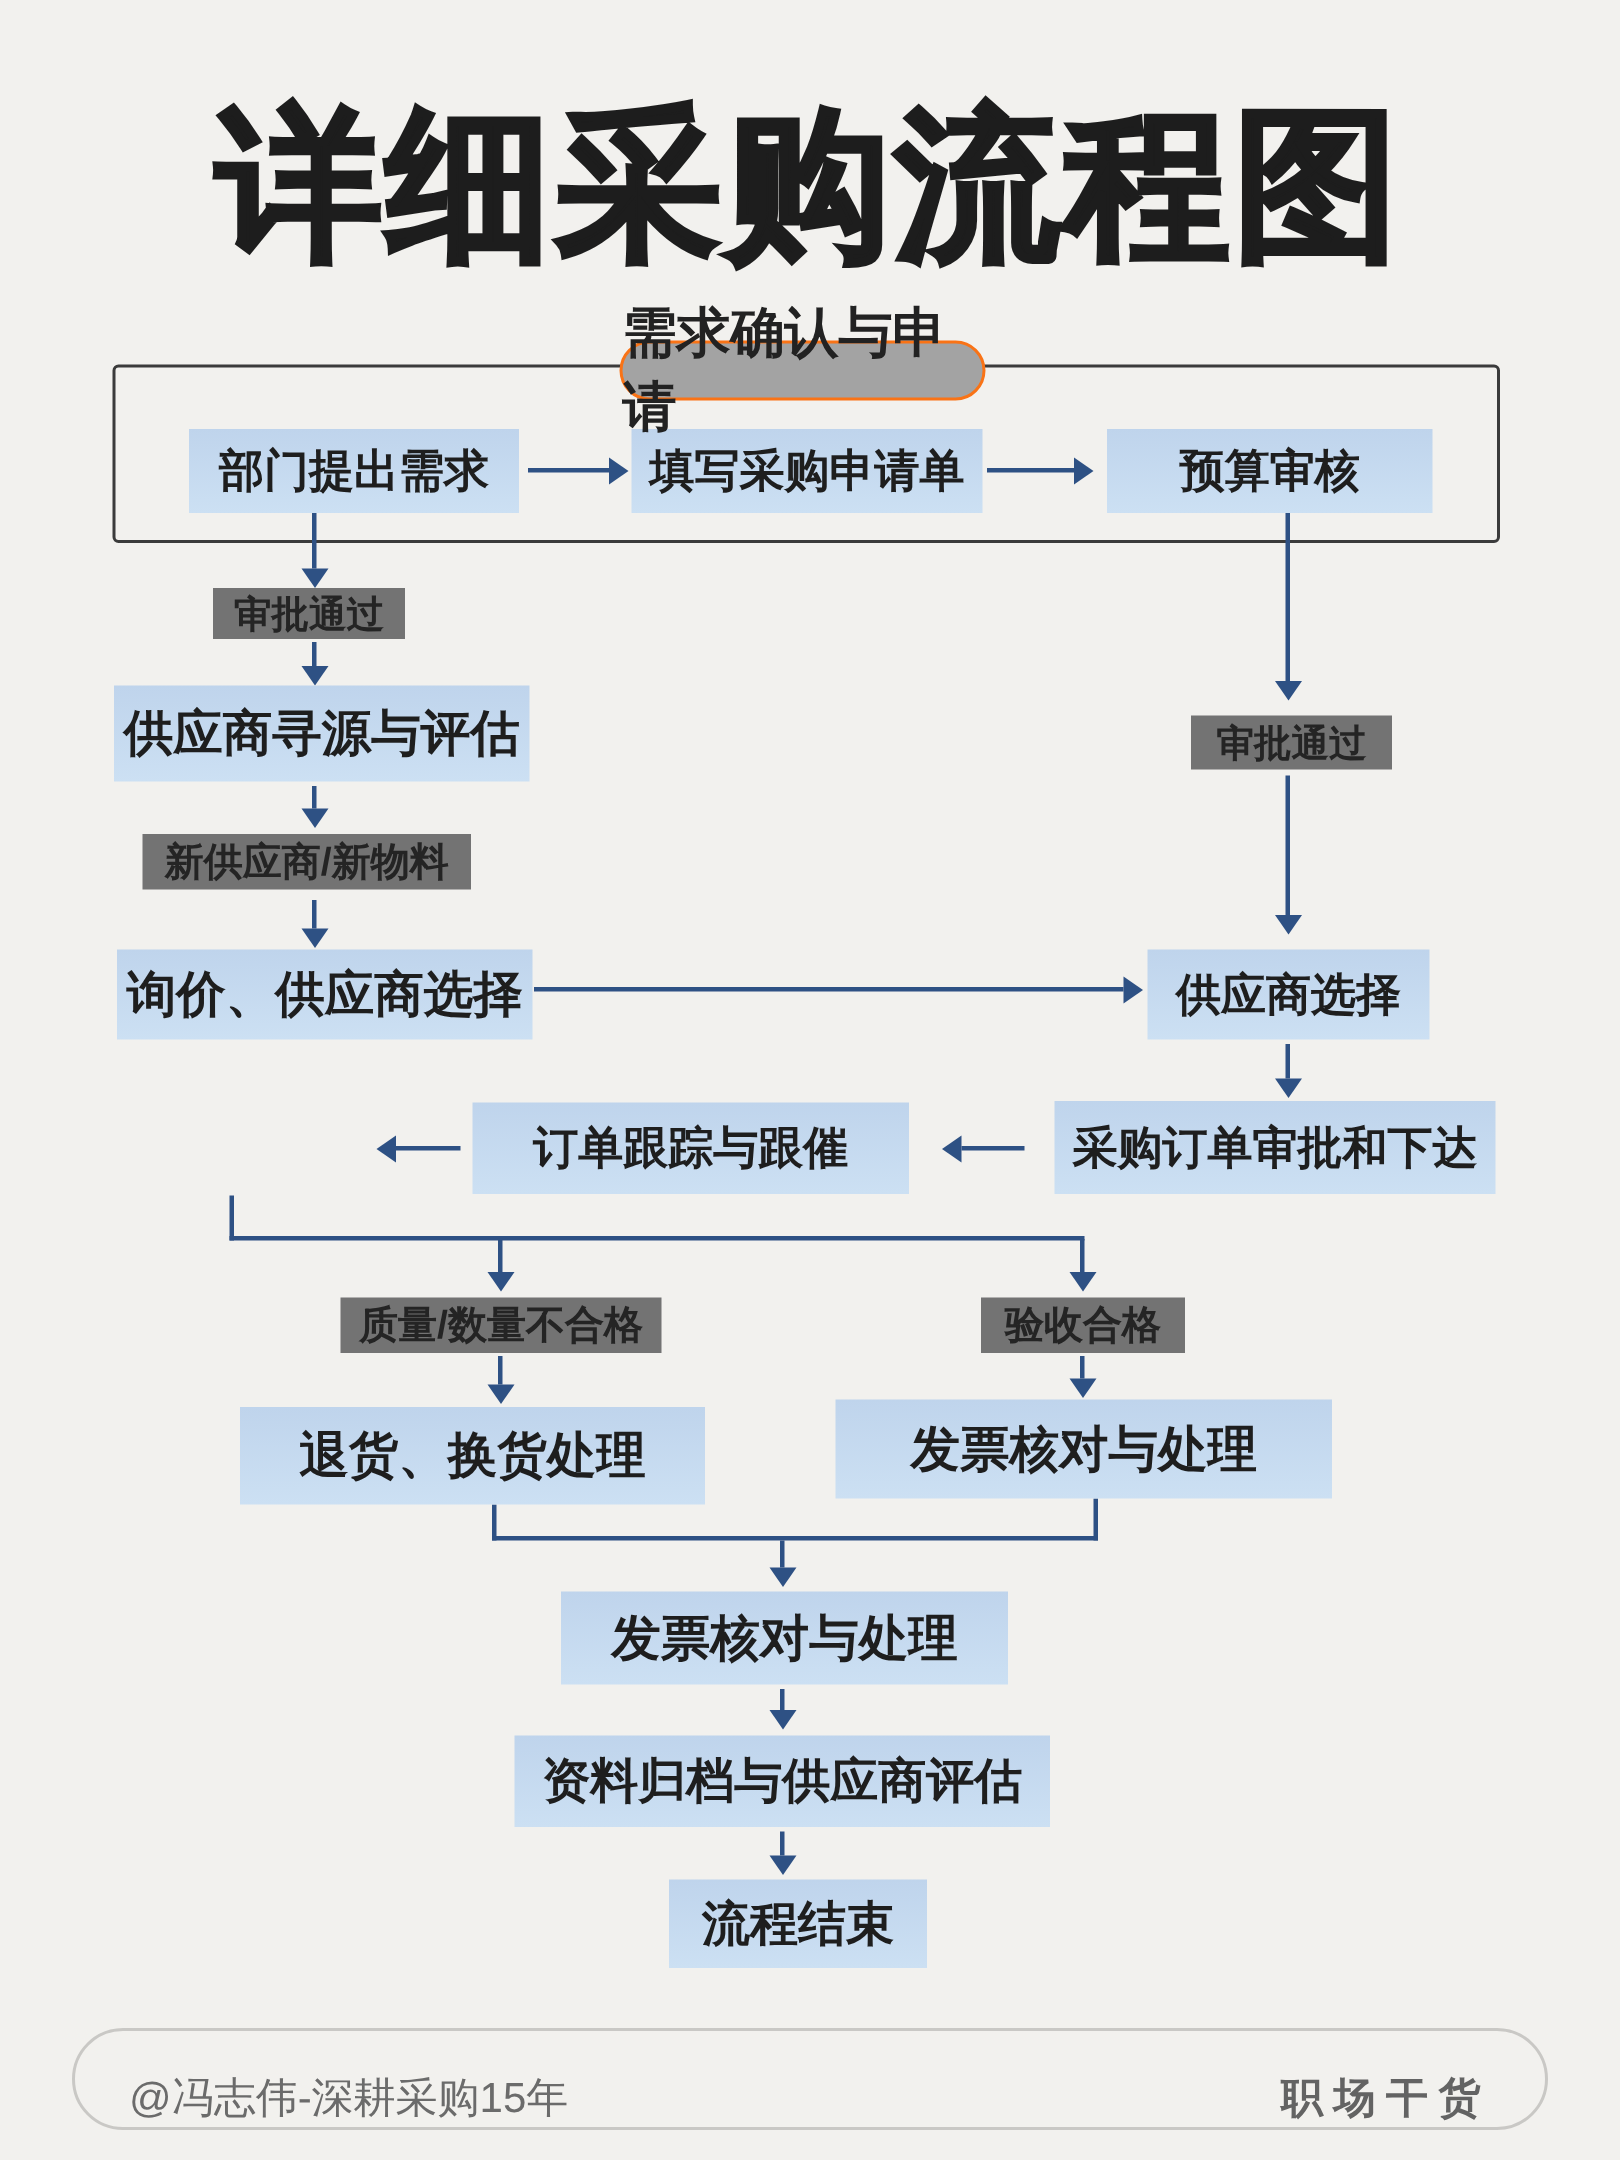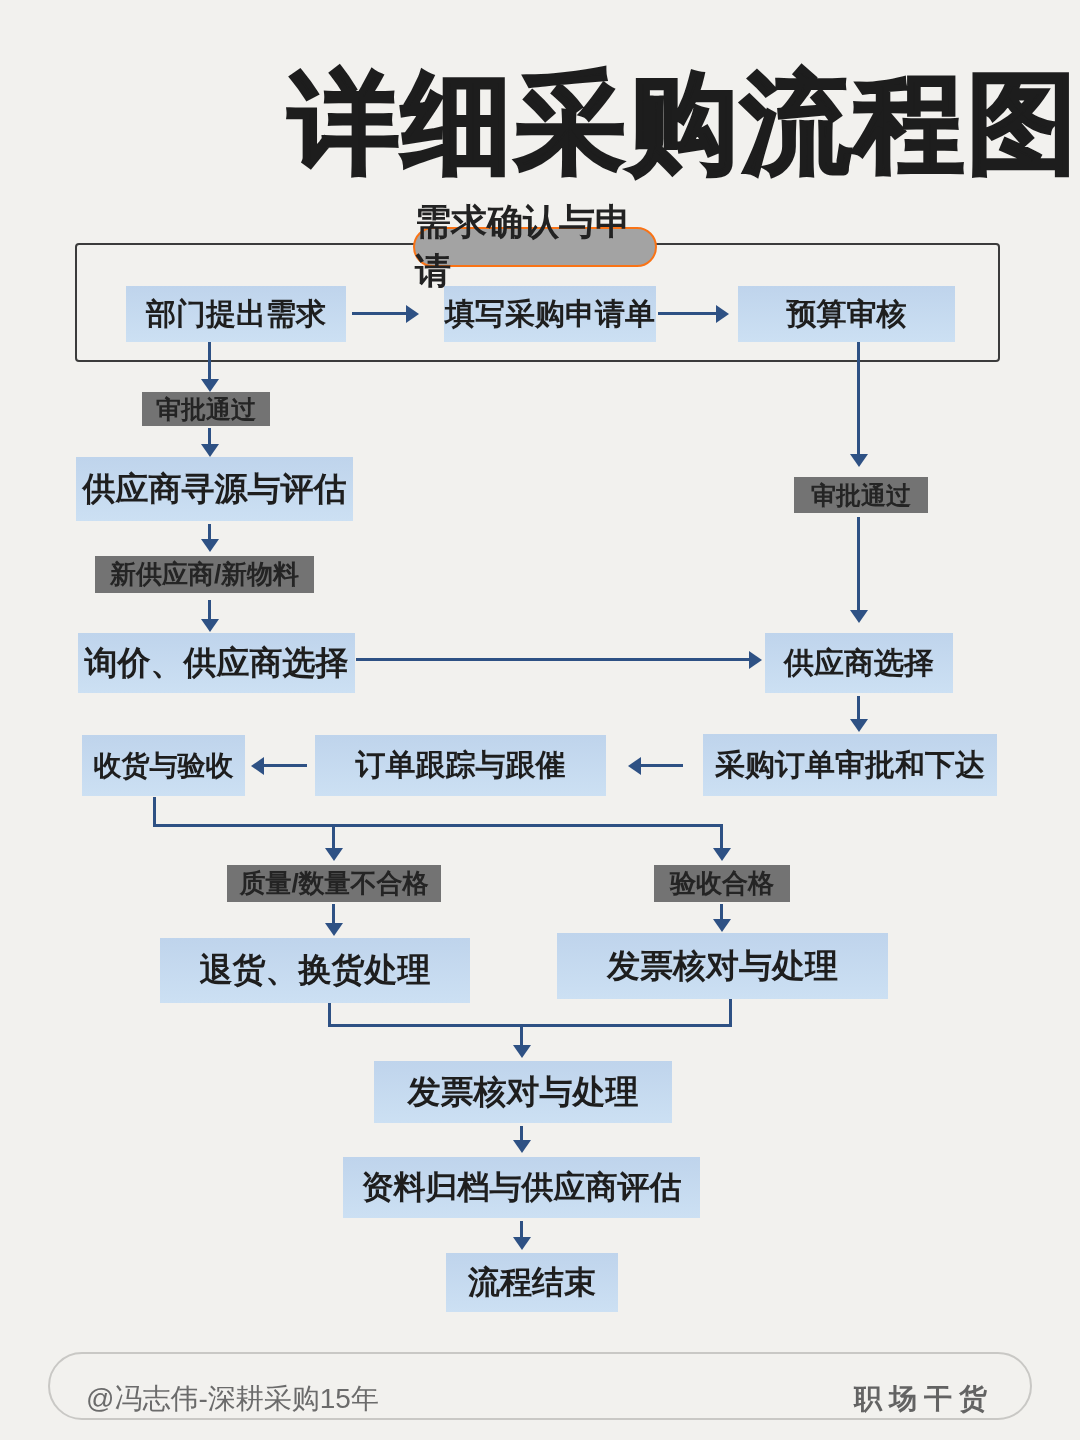--- a/index.html
+++ b/index.html
@@ -1,19 +1,19 @@
 <!DOCTYPE html>
 <html><head>
 <meta charset="utf-8">
 <style>
   *{box-sizing:border-box;margin:0;padding:0}
   html,body{width:1080px;height:1440px}
   body{background:#f2f1ee;font-family:"Liberation Sans","DejaVu Sans",sans-serif;position:relative;overflow:hidden}
   .canvas{position:absolute;left:0;top:0;width:1080px;height:1440px}
-  .title{position:absolute;top:50px;left:0;width:100%;text-align:right;font-size:110px;font-weight:900;color:#1d1d1d;-webkit-text-stroke:3px #1d1d1d;letter-spacing:3px}
+  .title{position:absolute;top:50px;left:0;width:100%;text-align:center;font-size:110px;font-weight:900;color:#1d1d1d;-webkit-text-stroke:3px #1d1d1d;letter-spacing:3px}
   .group{position:absolute;border:2px solid #3b3b3b;border-radius:4px;z-index:0}
   .pill{position:absolute;background:#a3a3a3;border:2px solid #f97316;border-radius:22px;display:flex;align-items:center;justify-content:center;font-weight:bold;font-size:36px;color:#222;z-index:3}
   .node{position:absolute;background:linear-gradient(180deg,#bfd4ec 0%,#cce0f3 100%);display:flex;align-items:center;justify-content:center;font-weight:bold;color:#1e1e1e;font-size:31px;z-index:2;text-align:center}
   .lbl{position:absolute;background:#737373;display:flex;align-items:center;justify-content:center;font-weight:bold;color:#242424;font-size:25px;z-index:2;text-align:left;white-space:nowrap}
   .ln{position:absolute;background:#2e5184;z-index:1}
   .av{position:absolute;width:3px;background:#2e5184;z-index:1}
   .av::after{content:"";position:absolute;top:100%;left:50%;transform:translateX(-50%);border:9px solid transparent;border-top:13px solid #2e5184;border-bottom:none}
   .ar{position:absolute;height:3px;background:#2e5184;z-index:1}
   .ar::after{content:"";position:absolute;left:100%;top:50%;transform:translateY(-50%);border:9px solid transparent;border-left:13px solid #2e5184;border-right:none}
   .al{position:absolute;height:3px;background:#2e5184;z-index:1}
@@ -27,21 +27,21 @@
 
 <div class="canvas">
 
   <div class="title">详细采购流程图</div>
 
   <div class="group" style="left:75px;top:243px;width:925px;height:119px"></div>
   <div class="pill" style="left:413px;top:227px;width:244px;height:40px">需求确认与申请</div>
 
   <div class="node" style="left:126px;top:286px;width:220px;height:56px;font-size:30px">部门提出需求</div>
   <div class="ar" style="left:352px;top:312px;width:54px"></div>
-  <div class="node" style="left:444px;top:286px;width:212px;height:56px;font-size:30px">填写采购申请单</div>
+  <div class="node" style="left:421px;top:286px;width:234px;height:56px;font-size:30px">填写采购申请单</div>
   <div class="ar" style="left:658px;top:312px;width:58px"></div>
   <div class="node" style="left:738px;top:286px;width:217px;height:56px;font-size:30px">预算审核</div>
 
   <div class="av" style="left:208px;top:342px;height:37px"></div>
   <div class="lbl" style="left:142px;top:392px;width:128px;height:34px">审批通过</div>
   <div class="av" style="left:208px;top:428px;height:16px"></div>
   <div class="node" style="left:76px;top:457px;width:277px;height:64px;font-size:33px">供应商寻源与评估</div>
   <div class="av" style="left:208px;top:524px;height:15px"></div>
   <div class="lbl" style="left:95px;top:556px;width:219px;height:37px;font-size:26px">新供应商/新物料</div>
   <div class="av" style="left:208px;top:600px;height:19px"></div>
@@ -51,21 +51,20 @@
   <div class="lbl" style="left:794px;top:477px;width:134px;height:36px">审批通过</div>
   <div class="av" style="left:857px;top:517px;height:93px"></div>
   <div class="node" style="left:765px;top:633px;width:188px;height:60px;font-size:30px">供应商选择</div>
   <div class="ar" style="left:356px;top:658px;width:393px"></div>
   <div class="av" style="left:857px;top:696px;height:23px"></div>
   <div class="node" style="left:703px;top:734px;width:294px;height:62px;font-size:30px">采购订单审批和下达</div>
 
   <div class="al" style="left:641px;top:764px;width:42px"></div>
   <div class="node" style="left:315px;top:735px;width:291px;height:61px;font-size:30px">订单跟踪与跟催</div>
   <div class="al" style="left:264px;top:764px;width:43px"></div>
-  <div class="node" style="left:82px;top:735px;width:163px;height:61px;font-size:28px">收货与验收</div>
 
   <div class="ln" style="left:153px;top:797px;width:3px;height:30px"></div>
   <div class="ln" style="left:153px;top:824px;width:570px;height:3px"></div>
   <div class="av" style="left:332px;top:826px;height:22px"></div>
   <div class="av" style="left:720px;top:826px;height:22px"></div>
   <div class="lbl" style="left:227px;top:865px;width:214px;height:37px;font-size:26px">质量/数量不合格</div>
   <div class="lbl" style="left:654px;top:865px;width:136px;height:37px;font-size:26px">验收合格</div>
   <div class="av" style="left:332px;top:904px;height:19px"></div>
   <div class="av" style="left:720px;top:904px;height:15px"></div>
   <div class="node" style="left:160px;top:938px;width:310px;height:65px;font-size:33px">退货、换货处理</div>

